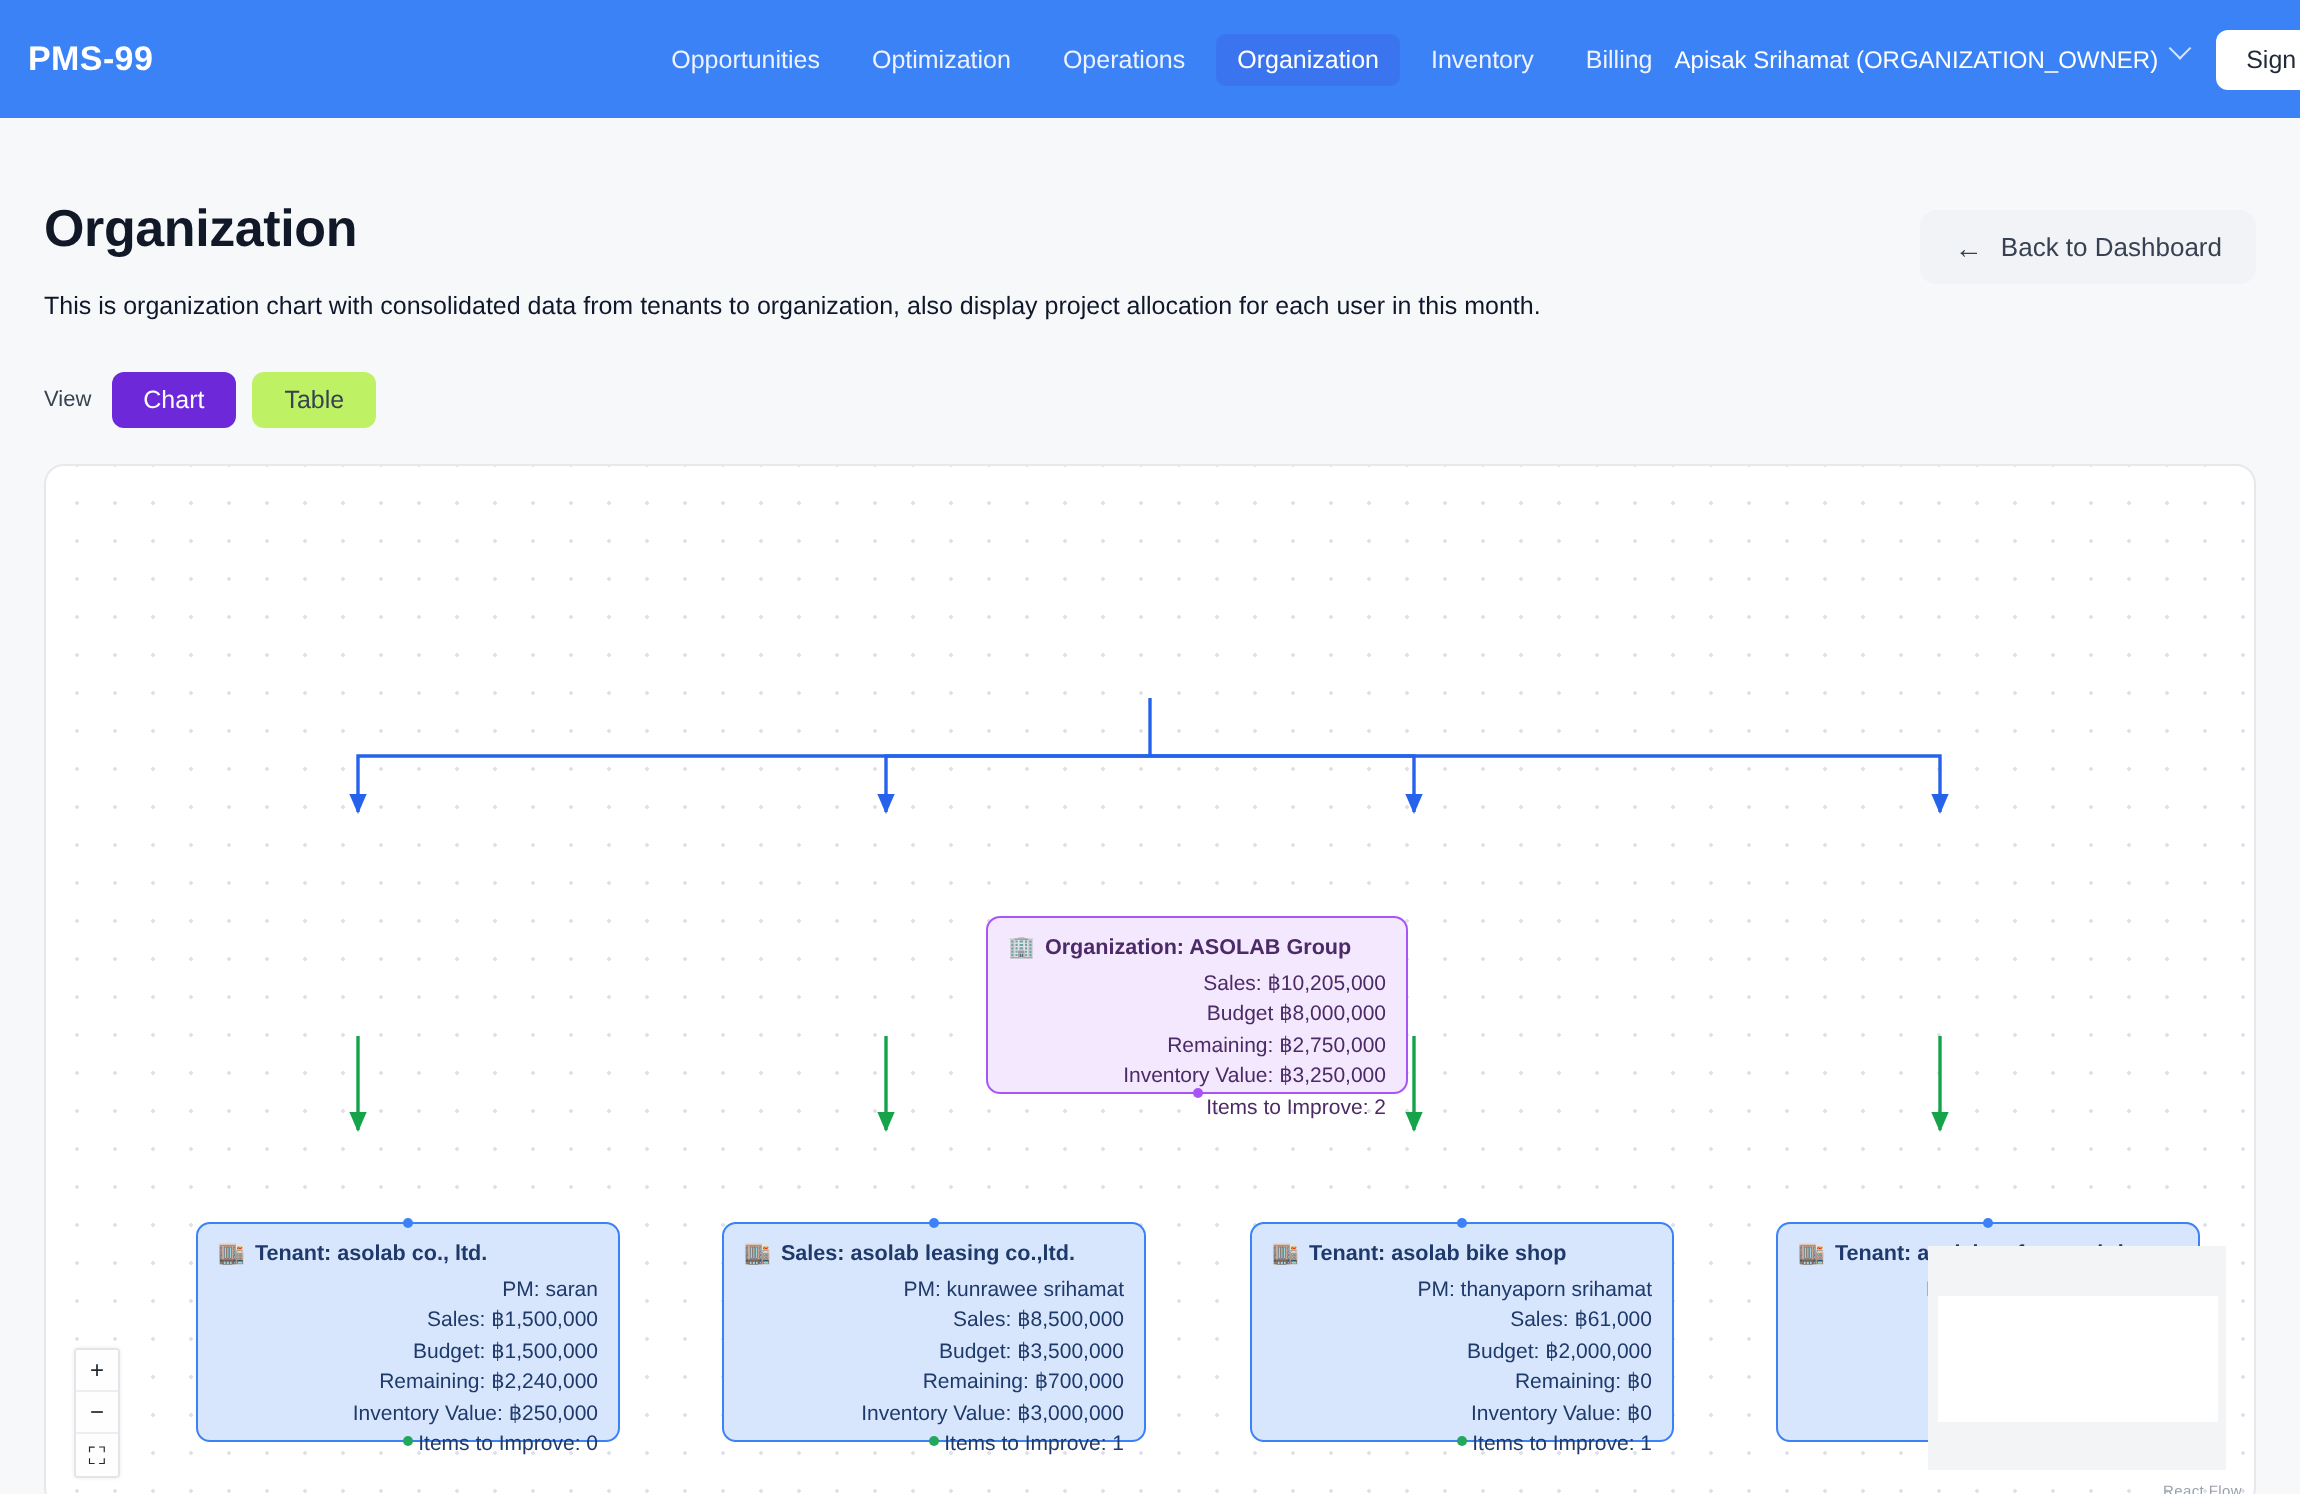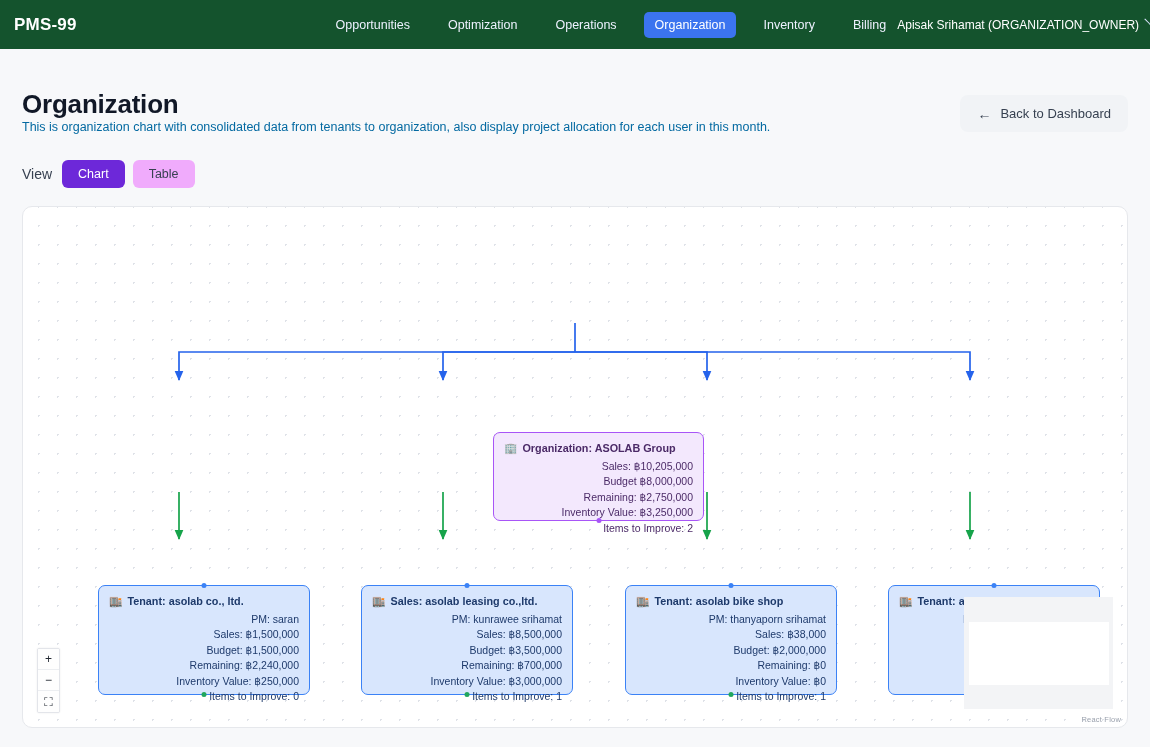--- a/index.html
+++ b/index.html
@@ -7,39 +7,39 @@
   html, body {
     margin: 0; padding: 0;
     width: 1150px; height: 747px;
     background: #f7f8fa;
     font-family: "Liberation Sans", sans-serif;
     overflow: hidden;
   }
 
   
   .navbar {
-    height: 49px;
-    background: #14532d;
+    height: 59px;
+    background: #3b82f6;
     display: flex;
     align-items: center;
     padding: 0 18px 0 12px;
     position: relative;
   }
   .brand {
     color: #ffffff;
     font-size: 17px;
     font-weight: bold;
     letter-spacing: 0.2px;
     padding-left: 2px;
     white-space: nowrap;
   }
   .nav-links {
     display: flex;
     align-items: center;
-    gap: 16px;
+    gap: 4px;
     margin-left: 248px;
   }
   .nav-link {
     color: #eef2ff;
     font-size: 12.5px;
     padding: 6px 11px;
     border-radius: 5px;
     white-space: nowrap;
     cursor: pointer;
     text-decoration: none;
@@ -92,23 +92,23 @@
   }
   .head-left { flex: 1; }
   h1.page-title {
     margin: 0;
     font-size: 26px;
     font-weight: bold;
     color: #111827;
     letter-spacing: -0.2px;
   }
   .page-sub {
-    margin: 0 0 0 0;
+    margin: 16px 0 0 0;
     font-size: 12.5px;
-    color: #0369a1;
+    color: #0f172a;
   }
   .back-btn {
     background: #f1f3f6;
     border: none;
     border-radius: 8px;
     color: #374151;
     font-size: 13px;
     font-family: inherit;
     padding: 11px 17px;
     display: flex;
@@ -121,32 +121,32 @@
   .arrow-left { font-size: 14px; line-height: 1; }
 
   
   .view-row {
     display: flex;
     align-items: center;
     gap: 8px;
     margin-top: 26px;
   }
   .view-label {
-    font-size: 14px;
+    font-size: 11px;
     color: #374151;
     margin-right: 2px;
   }
   .seg-btn {
     font-family: inherit;
     font-size: 12.5px;
     border: none;
     border-radius: 6px;
     padding: 7px 16px;
     cursor: pointer;
-    background: #f0abfc;
+    background: #bef264;
     color: #374151;
   }
   .seg-btn.active {
     background: #6d28d9;
     color: #ffffff;
   }
 
   
   .canvas-wrap {
     margin: 18px 0 0 0;
@@ -381,21 +381,21 @@
       </div>
 
       <div class="node node-tenant" style="left:602px;">
         <div class="handle top h-blue"></div>
         <div class="handle bot h-green"></div>
         <div class="ttl">
           <span>🏬</span>
           <span>Tenant: asolab bike shop</span>
         </div>
         <div class="ln">PM: thanyaporn srihamat</div>
-        <div class="ln">Sales: ฿38,000</div>
+        <div class="ln">Sales: ฿61,000</div>
         <div class="ln">Budget: ฿2,000,000</div>
         <div class="ln">Remaining: ฿0</div>
         <div class="ln">Inventory Value: ฿0</div>
         <div class="ln">Items to Improve: 1</div>
       </div>
 
       <div class="node node-tenant" style="left:865px;">
         <div class="handle top h-blue"></div>
         <div class="handle bot h-green"></div>
         <div class="ttl">

